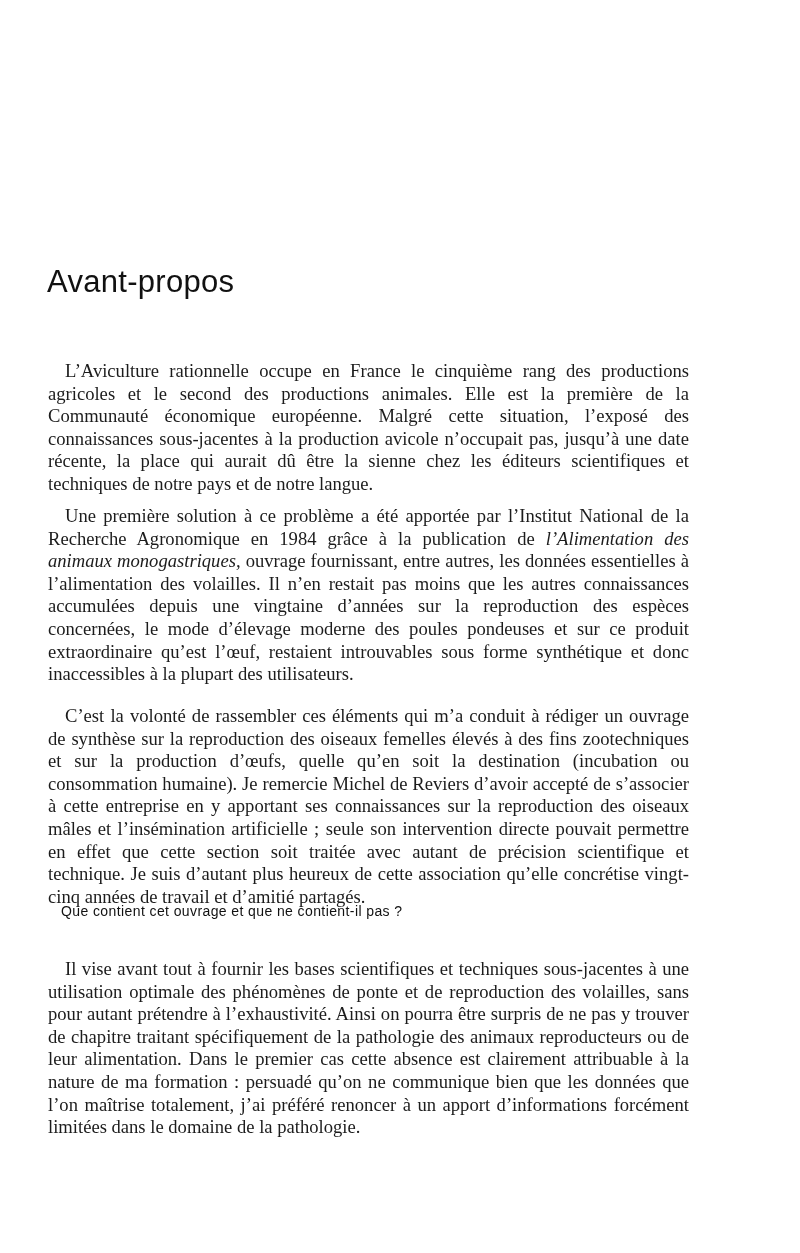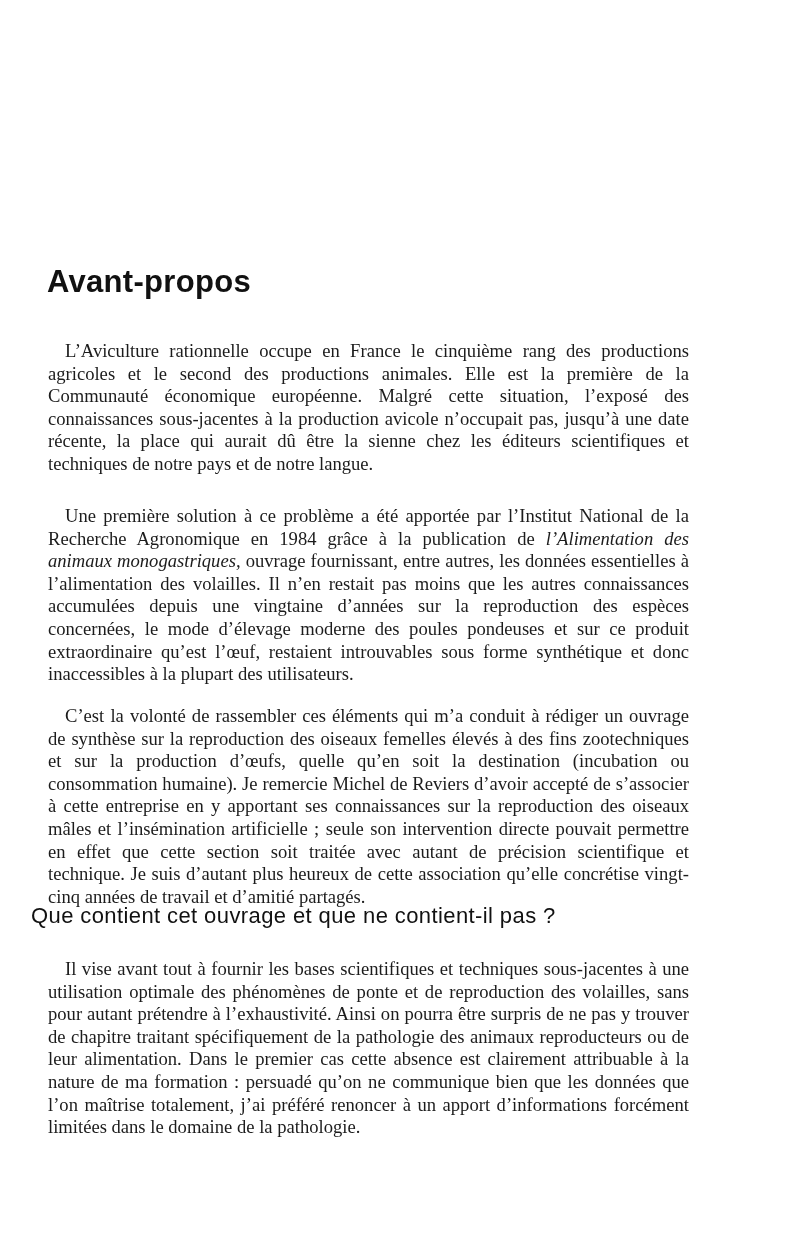--- a/index.html
+++ b/index.html
@@ -1,36 +1,36 @@
 <!DOCTYPE html>
 <html><head>
 <meta charset="utf-8">
 <style>
   html, body { margin: 0; padding: 0; background: #ffffff; }
   body { width: 800px; height: 1253px; position: relative; overflow: hidden; color: #1a1a1a; }
   .title {
     position: absolute; left: 47px; top: 264px;
     font-family: "Liberation Sans", sans-serif;
-    font-size: 31px; font-weight: bold; letter-spacing: 0.3px;
+    font-size: 31px; font-weight: normal; letter-spacing: 0.3px;
     margin: 0; color: #111;
   }
   .body {
     position: absolute; left: 48px; width: 641px;
     font-family: "Liberation Serif", serif;
     font-size: 18.6px; line-height: 22.6px;
     text-align: justify; color: #1c1c1c;
   }
   .body p { margin: 0 0 10px 0; text-indent: 17px; }
-  .p1 { top: 340px; }
+  .p1 { top: 360px; }
   .p2 { top: 505px; }
   .p3 { top: 705px; }
   .subhead {
-    position: absolute; left: 31px; top: 903px;
+    position: absolute; left: 61px; top: 903px;
     font-family: "Liberation Sans", sans-serif;
-    font-size: 22px; font-weight: normal; color: #111; margin: 0;
+    font-size: 14px; font-weight: normal; color: #111; margin: 0;
     letter-spacing: 0.4px;
   }
   .p4 { top: 958px; }
   em { font-style: italic; }
 </style>
 </head>
 <body>
 
 <h1 class="title">Avant-propos</h1>
 

